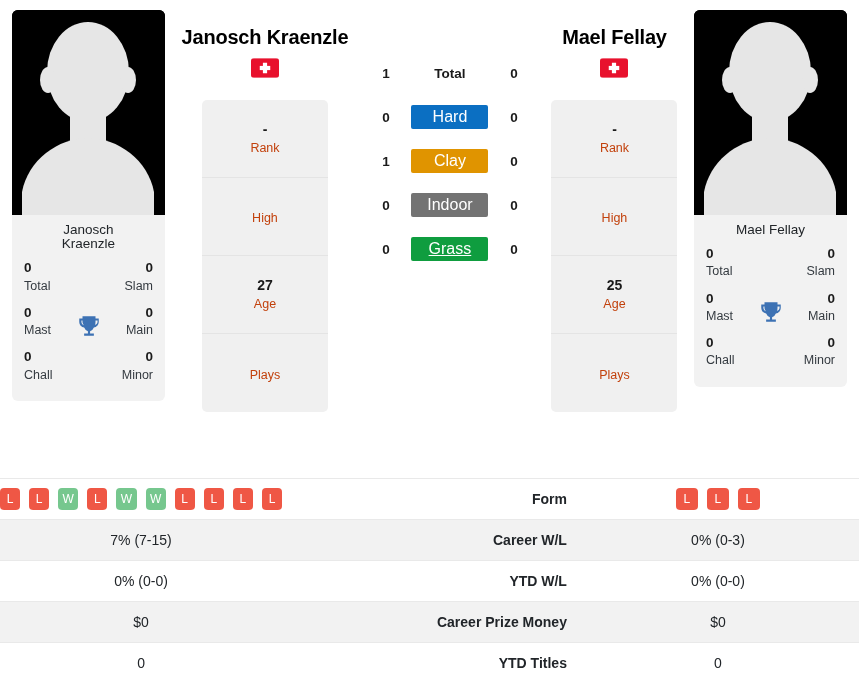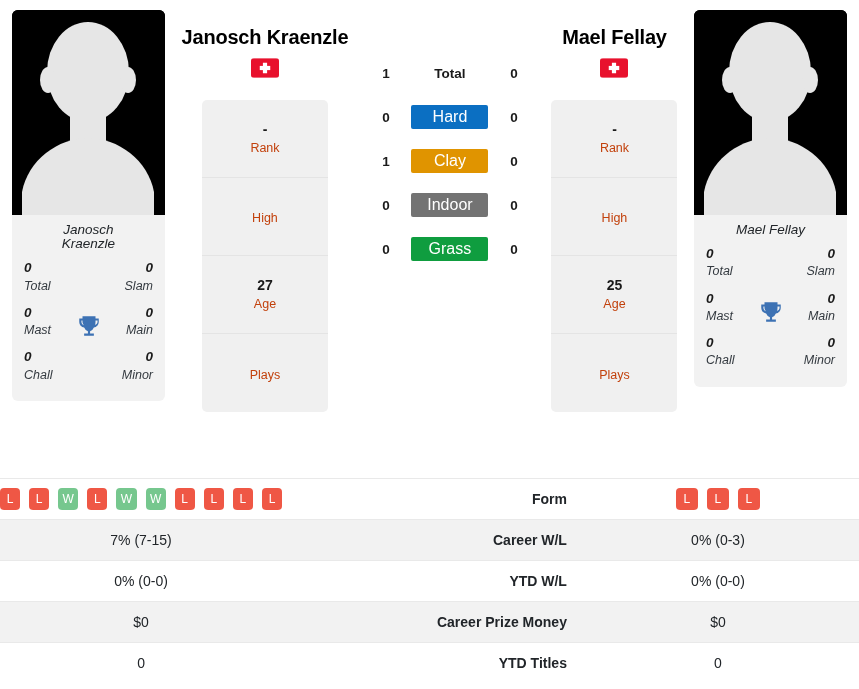--- a/index.html
+++ b/index.html
@@ -22,21 +22,20 @@
     height: 478px;
   }
 
   
   .player-card {
     width: 153px;
     flex: 0 0 153px;
     background: #f2f2f2;
     border-radius: 6px;
     overflow: hidden;
-    font-style: italic;
   }
   .photo {
     width: 100%;
     height: 205px;
     background: #000000;
     position: relative;
     overflow: hidden;
   }
   .photo svg { display: block; width: 100%; height: 100%; }
 
@@ -316,21 +315,21 @@
         <div class="compare-row">
           <div class="cmp-score">0</div>
           <div class="cmp-mid">
             <span class="surface-badge" style="background: #737373;">Indoor</span>
           </div>
           <div class="cmp-score">0</div>
         </div>
         <div class="compare-row">
           <div class="cmp-score">0</div>
           <div class="cmp-mid">
-            <span class="surface-badge" style="background: rgb(15, 157, 63);">Grass</span>
+            <span class="surface-badge" style="background: rgb(15, 157, 63); text-decoration: underline;">Grass</span>
           </div>
           <div class="cmp-score">0</div>
         </div>
       </div>
 
     <div class="name-col">
       <div class="player-title">Mael Fellay</div>
       <div class="flag">
         <svg viewBox="0 0 32 22" aria-hidden="true">
           <rect width="32" height="22" fill="#e8112d"></rect>

